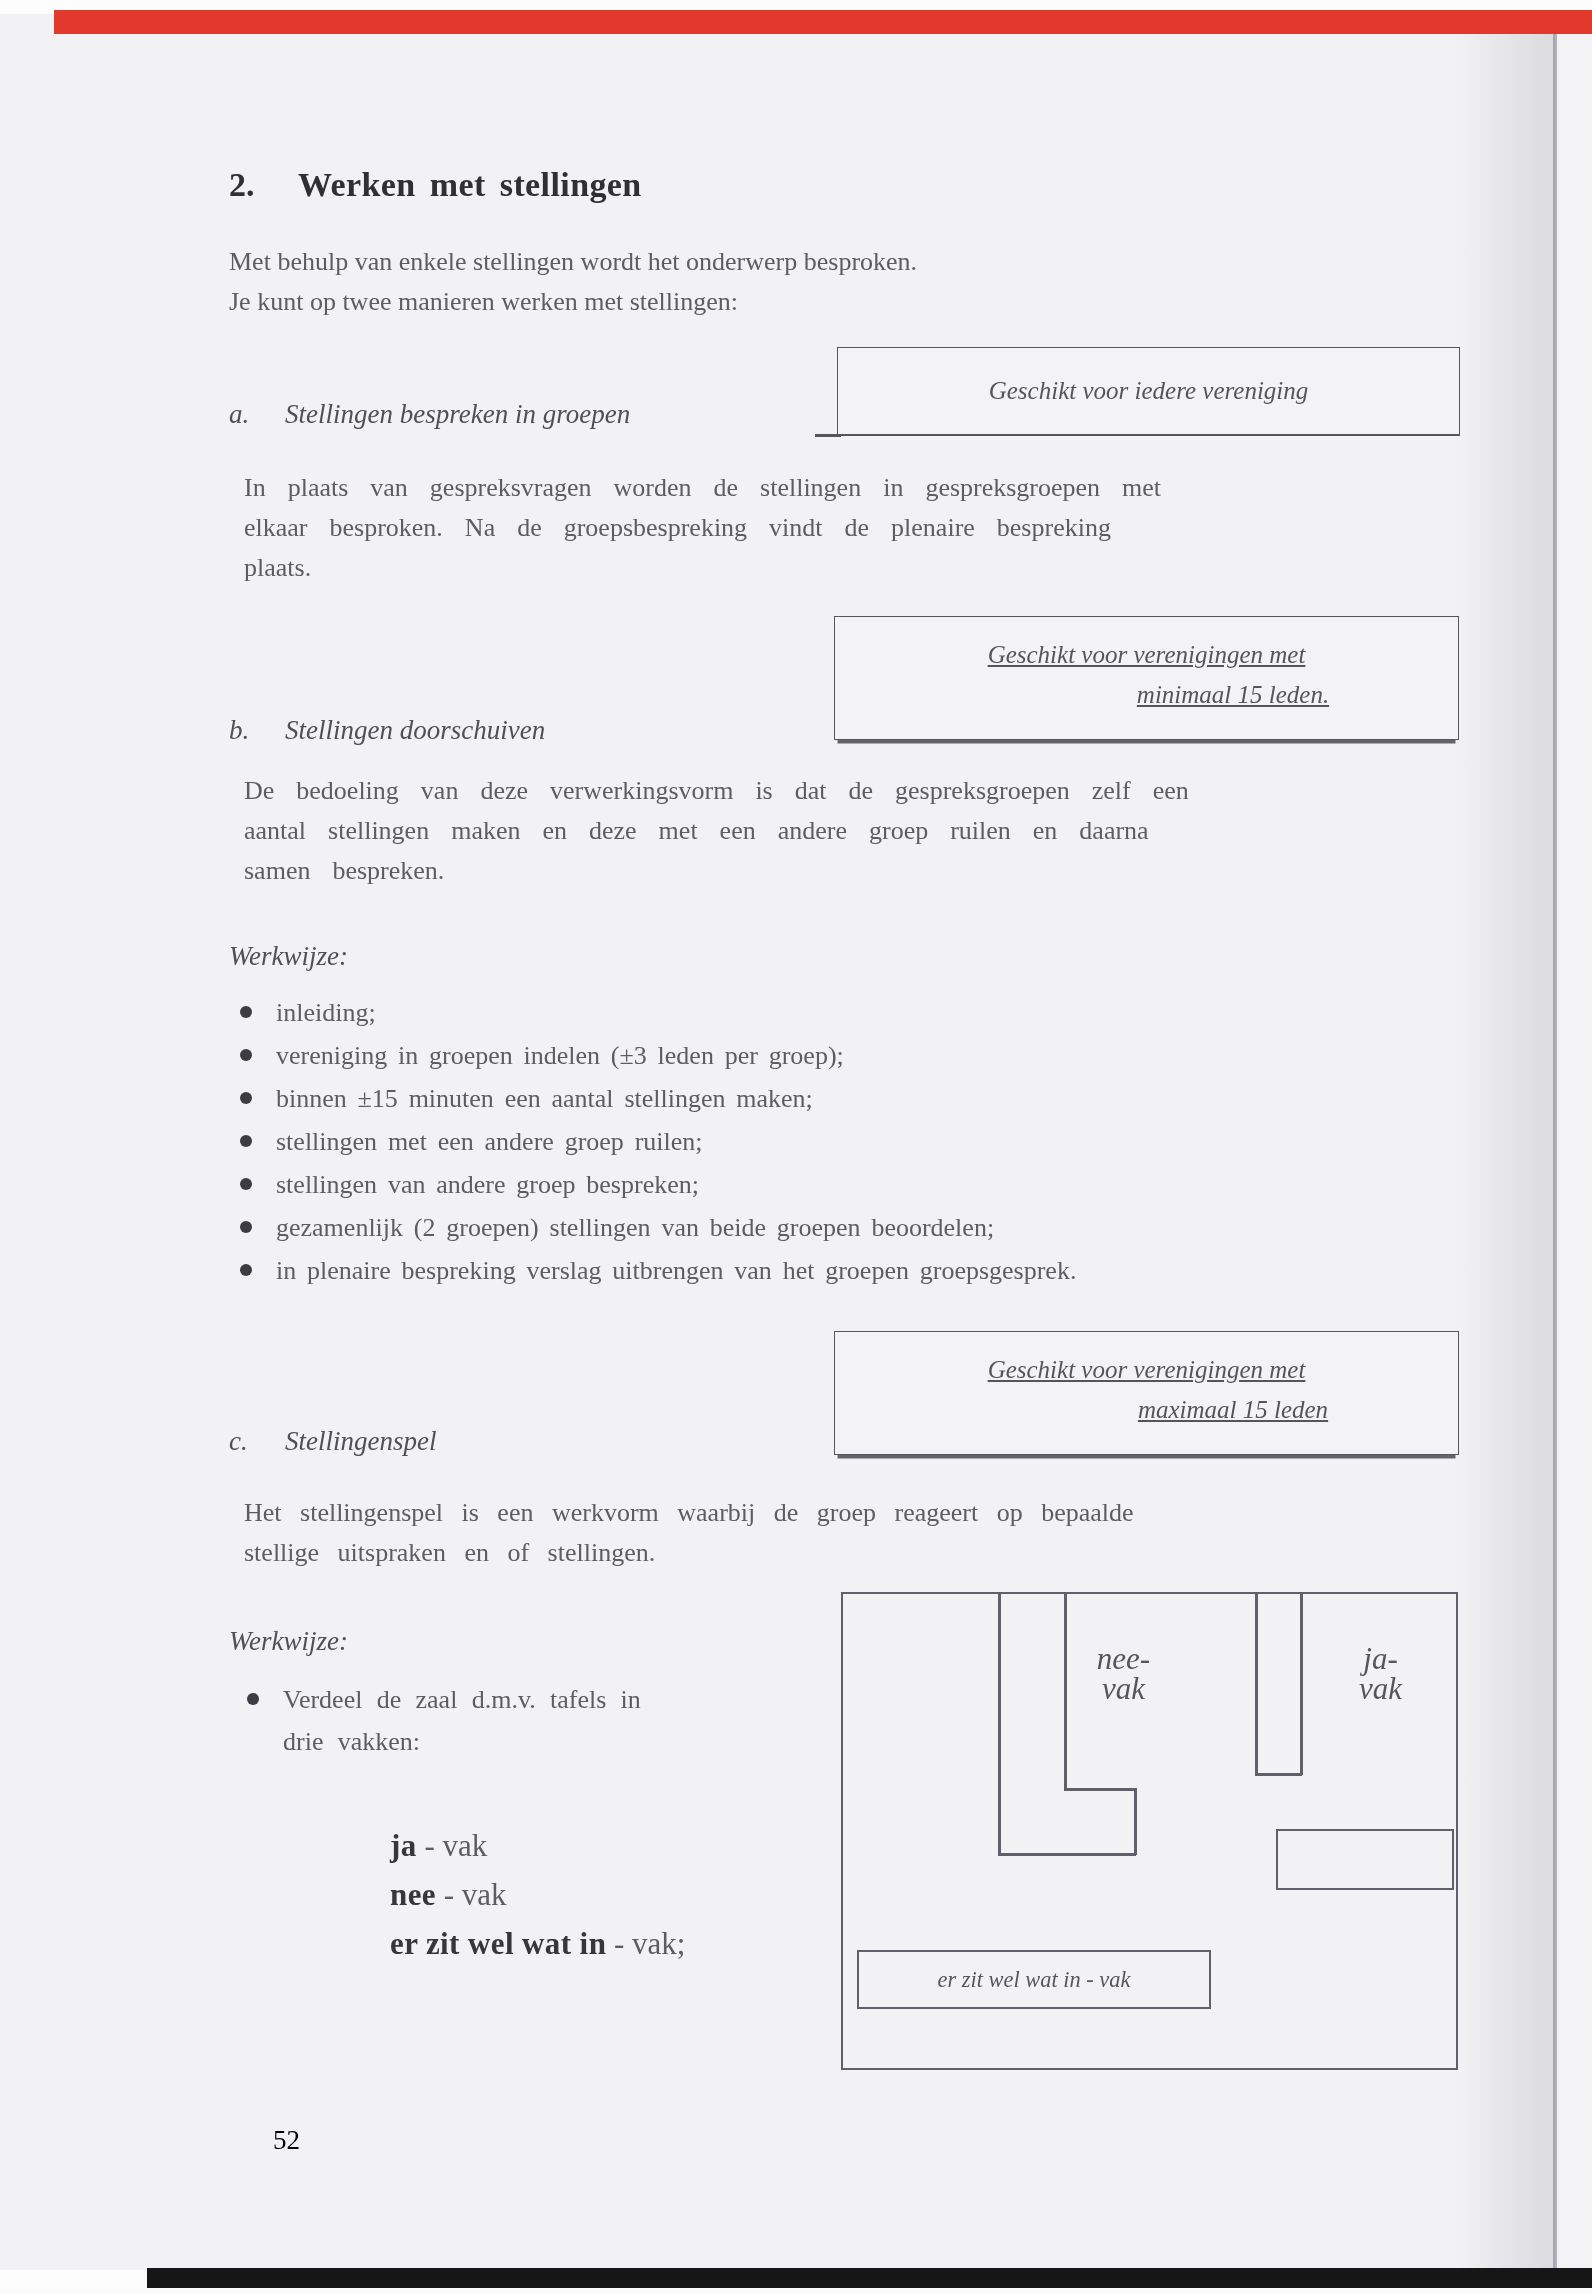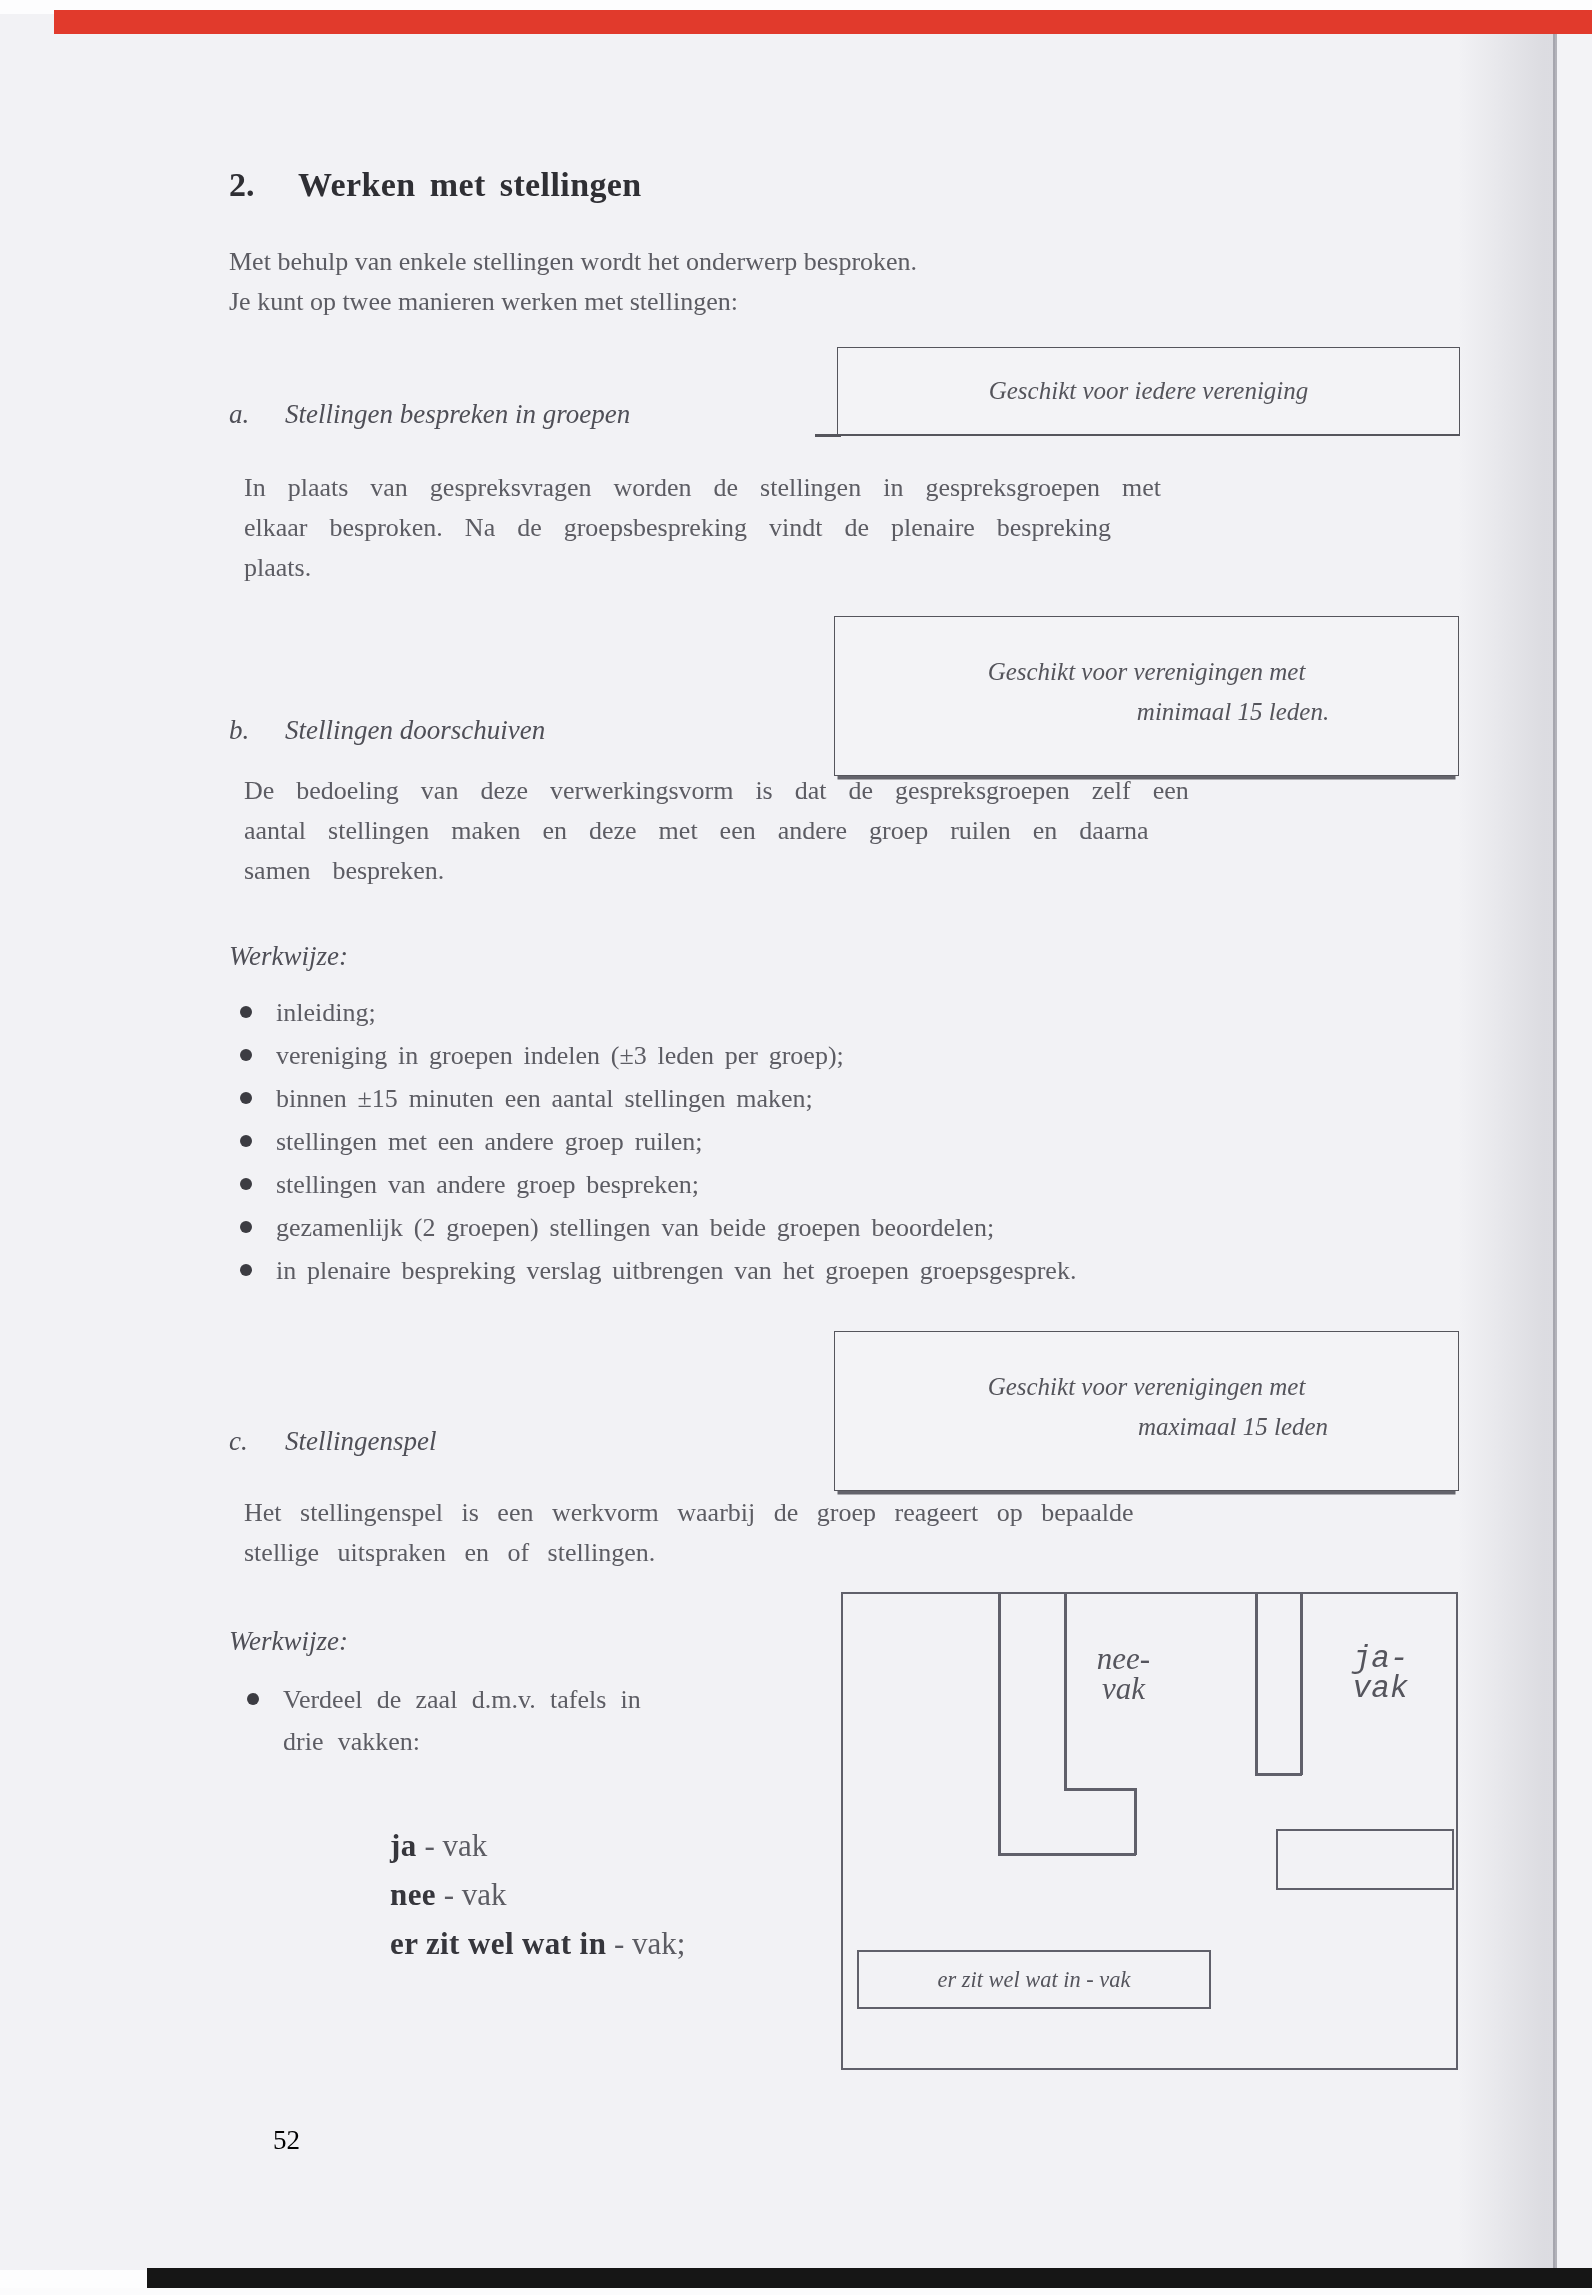--- a/index.html
+++ b/index.html
@@ -48,22 +48,22 @@
   .item-b{top:715px;}
   .item-c{top:1426px;}
 
   .badge{
     position:absolute;border:1.7px solid #55555c;color:#54545b;
     font-style:italic;font-size:25px;background:rgba(244,244,247,0.6);
   }
   .badge-a{left:837px;top:347px;width:621px;height:86px;
     display:flex;align-items:center;justify-content:center;border-bottom-width:2.6px;}
   .badge-tail{position:absolute;left:815px;top:434px;width:26px;height:2.6px;background:#55555c;}
-  .badge-2l{width:625px;height:160px;padding-top:35px;box-sizing:border-box;
-    line-height:40px;box-shadow:0 7px 0 -3.5px #63636b;}
+  .badge-2l{width:625px;height:124px;padding-top:18px;box-sizing:border-box;
+    line-height:40px;box-shadow:0 7px 0 -3.5px #63636b;text-decoration:underline;}
   .badge-b{left:834px;top:616px;}
   .badge-c{left:834px;top:1331px;}
   .badge-2l .l1{text-align:center;}
   .badge-2l .l2{text-align:center;padding-left:173px;}
 
   .wz-h{position:absolute;left:229px;font-style:italic;font-size:27px;color:#4f4f57;}
   .wz1-h{top:941px;}
   .wz2-h{top:1626px;}
 
   .wz-list{position:absolute;left:240px;top:992px;width:1251px;}
@@ -197,21 +197,21 @@
     <div class="seg" style="left:221px;top:0;width:2.6px;height:197px;"></div>
     <div class="seg" style="left:221px;top:194px;width:72px;height:2.6px;"></div>
     <div class="seg" style="left:291px;top:194px;width:2.6px;height:67px;"></div>
     <div class="seg" style="left:155px;top:259px;width:138px;height:2.6px;"></div>
     <div class="seg" style="left:412px;top:0;width:2.6px;height:181px;"></div>
     <div class="seg" style="left:457px;top:0;width:2.6px;height:181px;"></div>
     <div class="seg" style="left:412px;top:179px;width:47px;height:2.6px;"></div>
 
     <div class="d-label" style="left:216px;top:50px;width:129px;">nee-
 vak</div>
-    <div class="d-label" style="left:473px;top:50px;width:129px;font-family:Liberation Mono, monospace;">ja-
+    <div class="d-label" style="left:473px;top:50px;width:129px;">ja-
 vak</div>
 
     <div class="table-rect"></div>
 
     <div class="erzit-box">
       <div class="d-label" style="font-size:22.4px;">er zit wel wat in - vak</div>
     </div>
   </div>
 
   <div class="page-num">52</div>

